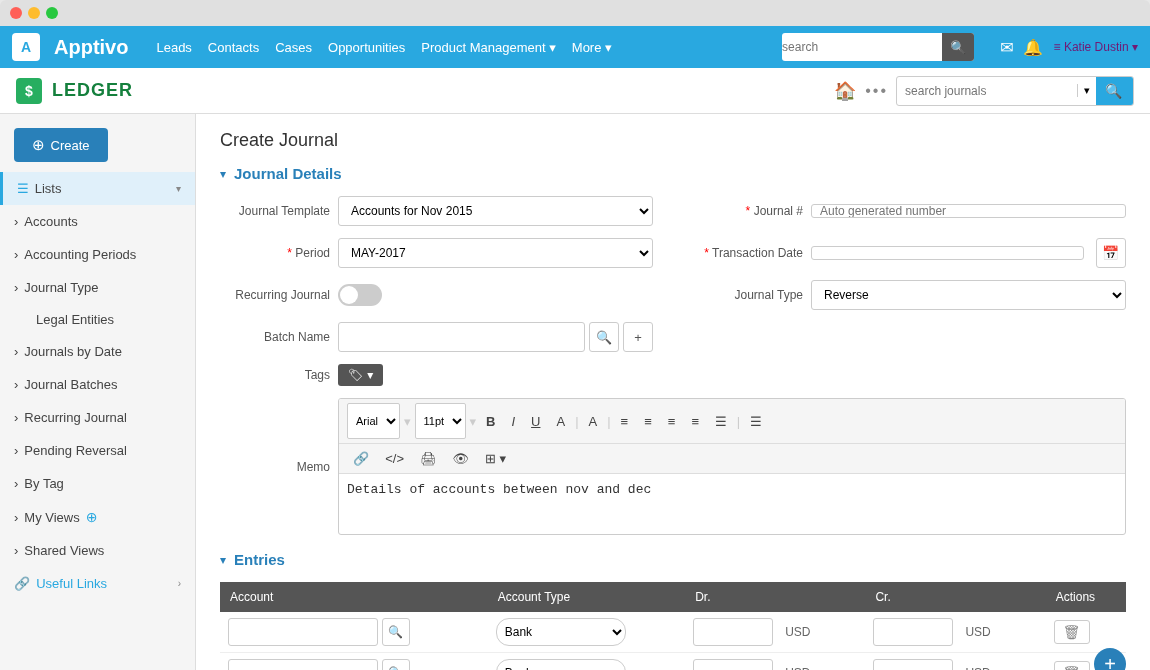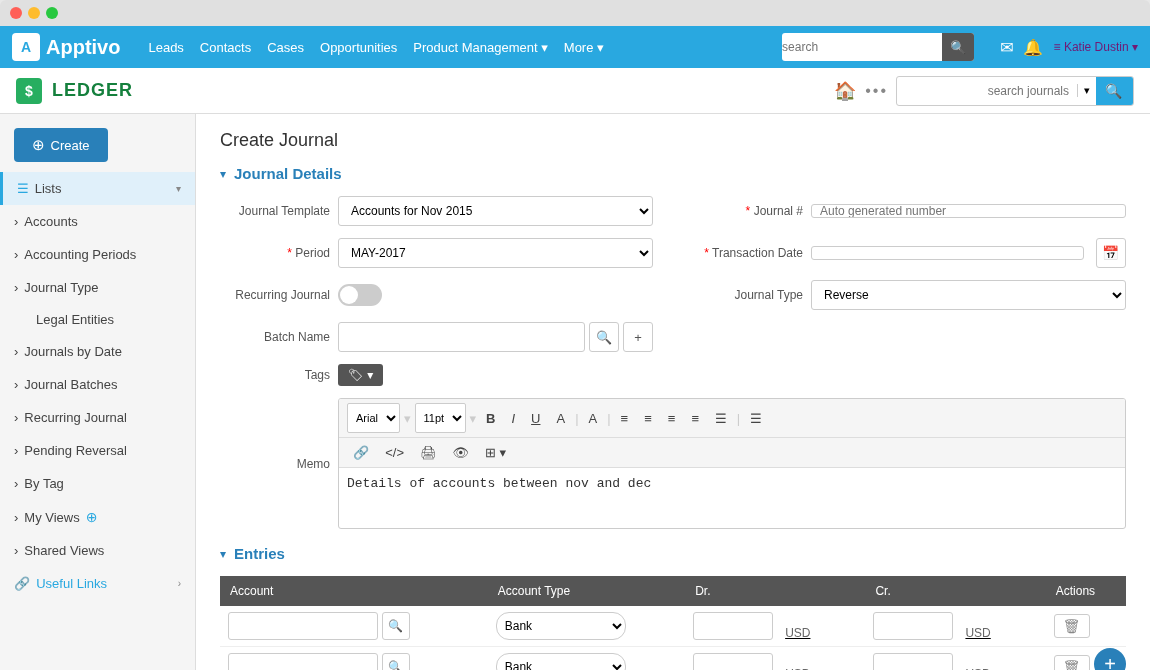--- a/index.html
+++ b/index.html
@@ -8,21 +8,21 @@
     
     .top-nav {
       background: #29a8e0;
       height: 42px;
       display: flex;
       align-items: center;
       padding: 0 12px;
       gap: 18px;
     }
     .logo { display: flex; align-items: center; gap: 6px; margin-right: 10px; }
-    .logo-text { color: white; font-size: 20px; font-weight: bold; }
+    .logo-text { color: white; font-size: 20px; font-weight: bold; margin-left: 8px; }
     .logo-icon { width: 28px; height: 28px; background: white; border-radius: 4px; display: flex; align-items: center; justify-content: center; }
     .logo-icon span { color: #29a8e0; font-weight: bold; font-size: 14px; }
     .nav-links { display: flex; gap: 16px; flex: 1; }
     .nav-link { color: white; font-size: 13px; cursor: pointer; white-space: nowrap; }
     .search-bar { display: flex; align-items: center; background: white; border-radius: 3px; overflow: hidden; height: 28px; }
     .search-bar input { border: none; outline: none; padding: 0 0; font-size: 12px; width: 160px; }
     .search-bar-btn { background: #555; border: none; color: white; padding: 0 8px; height: 100%; cursor: pointer; font-size: 13px; }
     .nav-icons { display: flex; align-items: center; gap: 10px; margin-left: 8px; }
     .nav-icon { color: white; font-size: 16px; cursor: pointer; }
     .user-label { color: #701a75; font-size: 12px; white-space: nowrap; cursor: pointer; }
@@ -37,21 +37,21 @@
       border-bottom: 1px solid #ddd;
       gap: 10px;
     }
     .app-icon { width: 26px; height: 26px; background: #27ae60; border-radius: 4px; display: flex; align-items: center; justify-content: center; color: white; font-weight: bold; font-size: 14px; }
     .app-title { font-size: 18px; font-weight: bold; color: #15803d; letter-spacing: 1px; }
     .header-spacer { flex: 1; }
     .header-actions { display: flex; align-items: center; gap: 8px; }
     .home-btn { color: #888; font-size: 18px; cursor: pointer; }
     .dots-btn { color: #888; font-size: 16px; cursor: pointer; letter-spacing: 2px; }
     .journal-search { display: flex; align-items: center; border: 1px solid #ccc; border-radius: 3px; overflow: hidden; height: 30px; }
-    .journal-search input { border: none; outline: none; padding: 0 8px; font-size: 12px; width: 180px; text-align: right; }
+    .journal-search input { border: none; outline: none; padding: 0 8px; font-size: 12px; width: 180px; }
     .journal-search-dropdown { background: white; border: none; border-left: 1px solid #ccc; padding: 0 6px; cursor: pointer; font-size: 11px; }
     .journal-search-btn { background: #29a8e0; border: none; color: white; padding: 0 10px; height: 100%; cursor: pointer; font-size: 14px; }
 
     
     .main-layout { display: flex; height: calc(670px - 88px); }
 
     
     .sidebar {
       width: 196px;
       background: #f5f5f5;
@@ -278,21 +278,21 @@
       align-items: center;
       gap: 4px;
       flex-wrap: wrap;
     }
     .memo-select {
       border: 1px solid #ccc;
       border-radius: 2px;
       font-size: 11px;
       padding: 2px 4px;
       background: white;
-      height: 30px;
+      height: 36px;
     }
     .memo-btn {
       background: none;
       border: 1px solid transparent;
       border-radius: 2px;
       cursor: pointer;
       padding: 2px 5px;
       font-size: 13px;
       color: #444;
     }
@@ -362,23 +362,22 @@
       height: 28px;
       border: 1px solid #ccc;
       border-radius: 13px;
       font-size: 12px;
       padding: 0 4px;
       background: white;
       width: 130px;
     }
     .entry-amount {
       display: flex;
-      align-items: flex-end;
+      align-items: center;
       gap: 12px;
-      text-decoration: underline;
     }
     .amount-input {
       width: 80px;
       height: 28px;
       border: 1px solid #ccc;
       border-radius: 3px;
       padding: 0 6px;
       font-size: 12px;
       text-align: right;
     }

